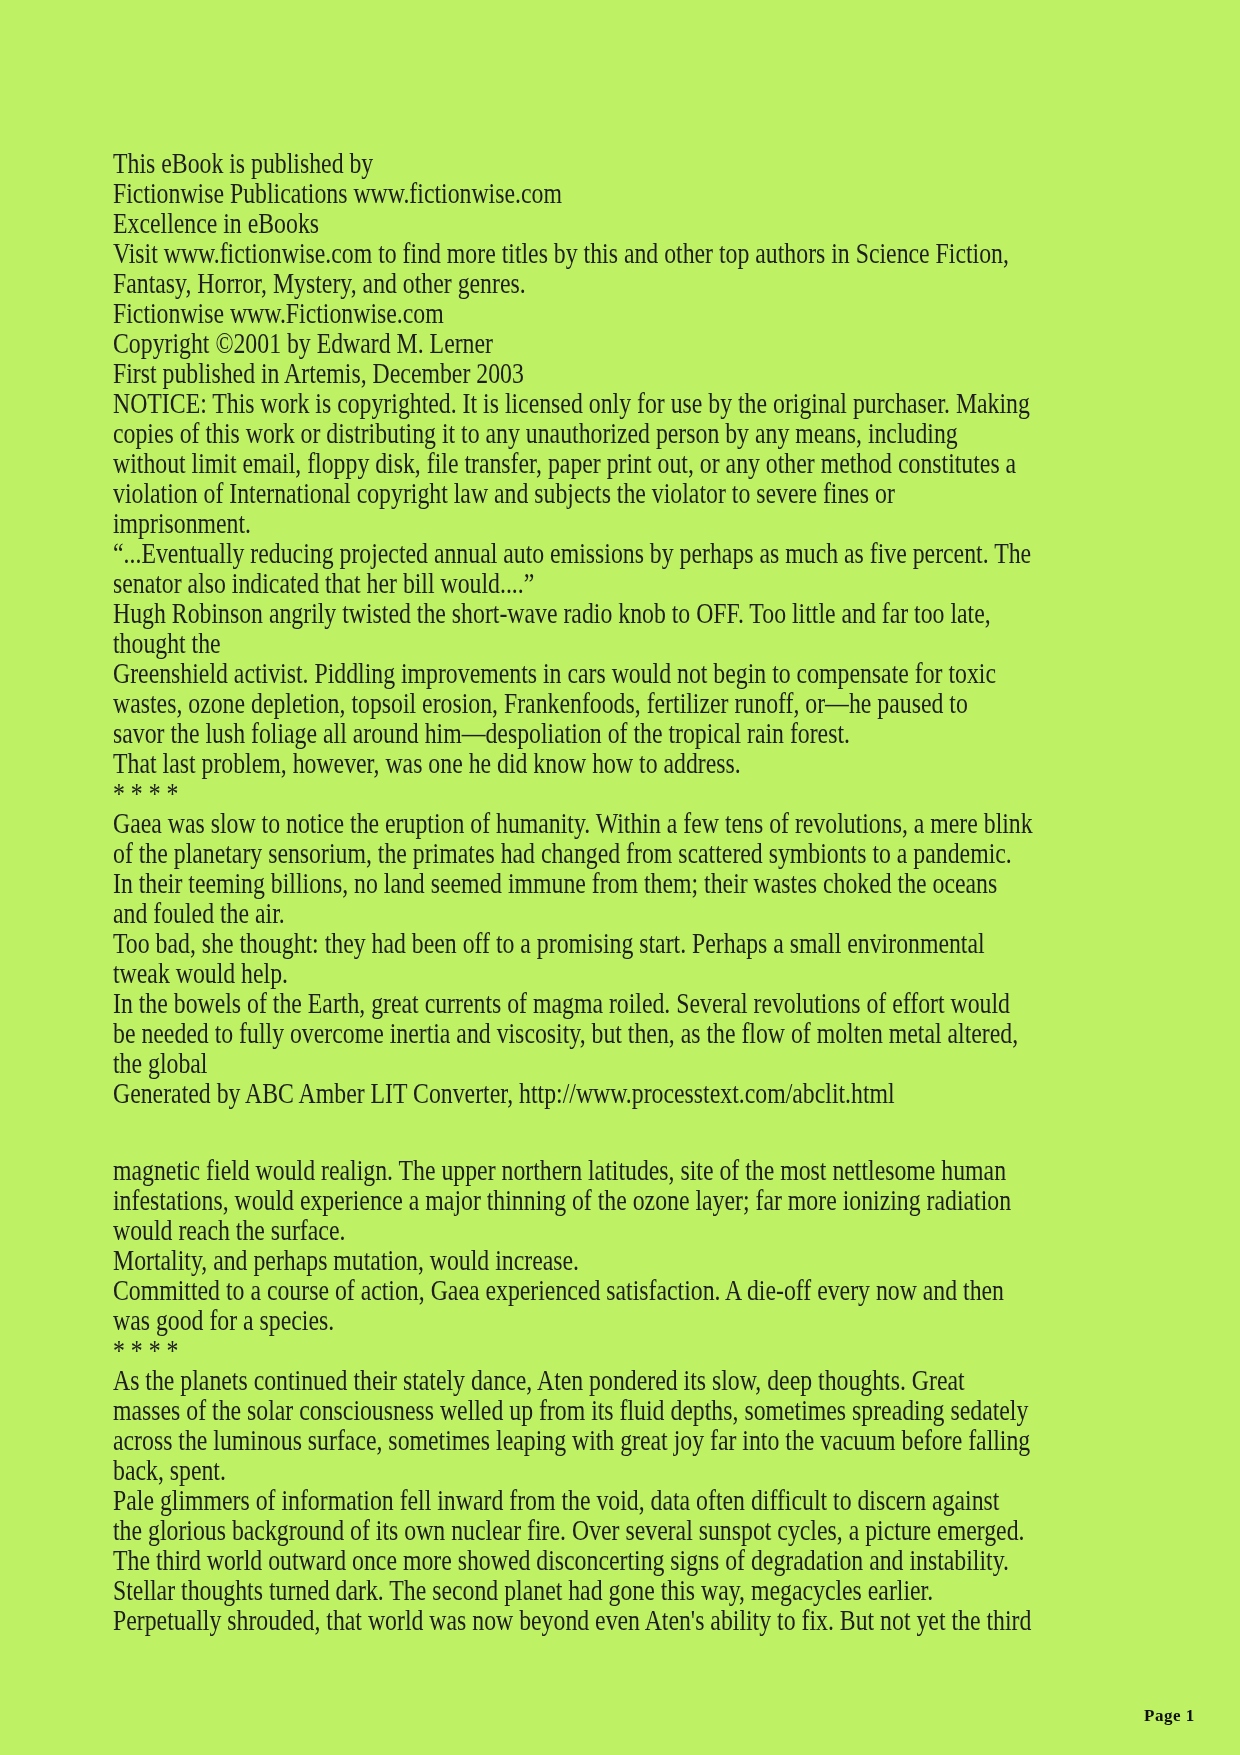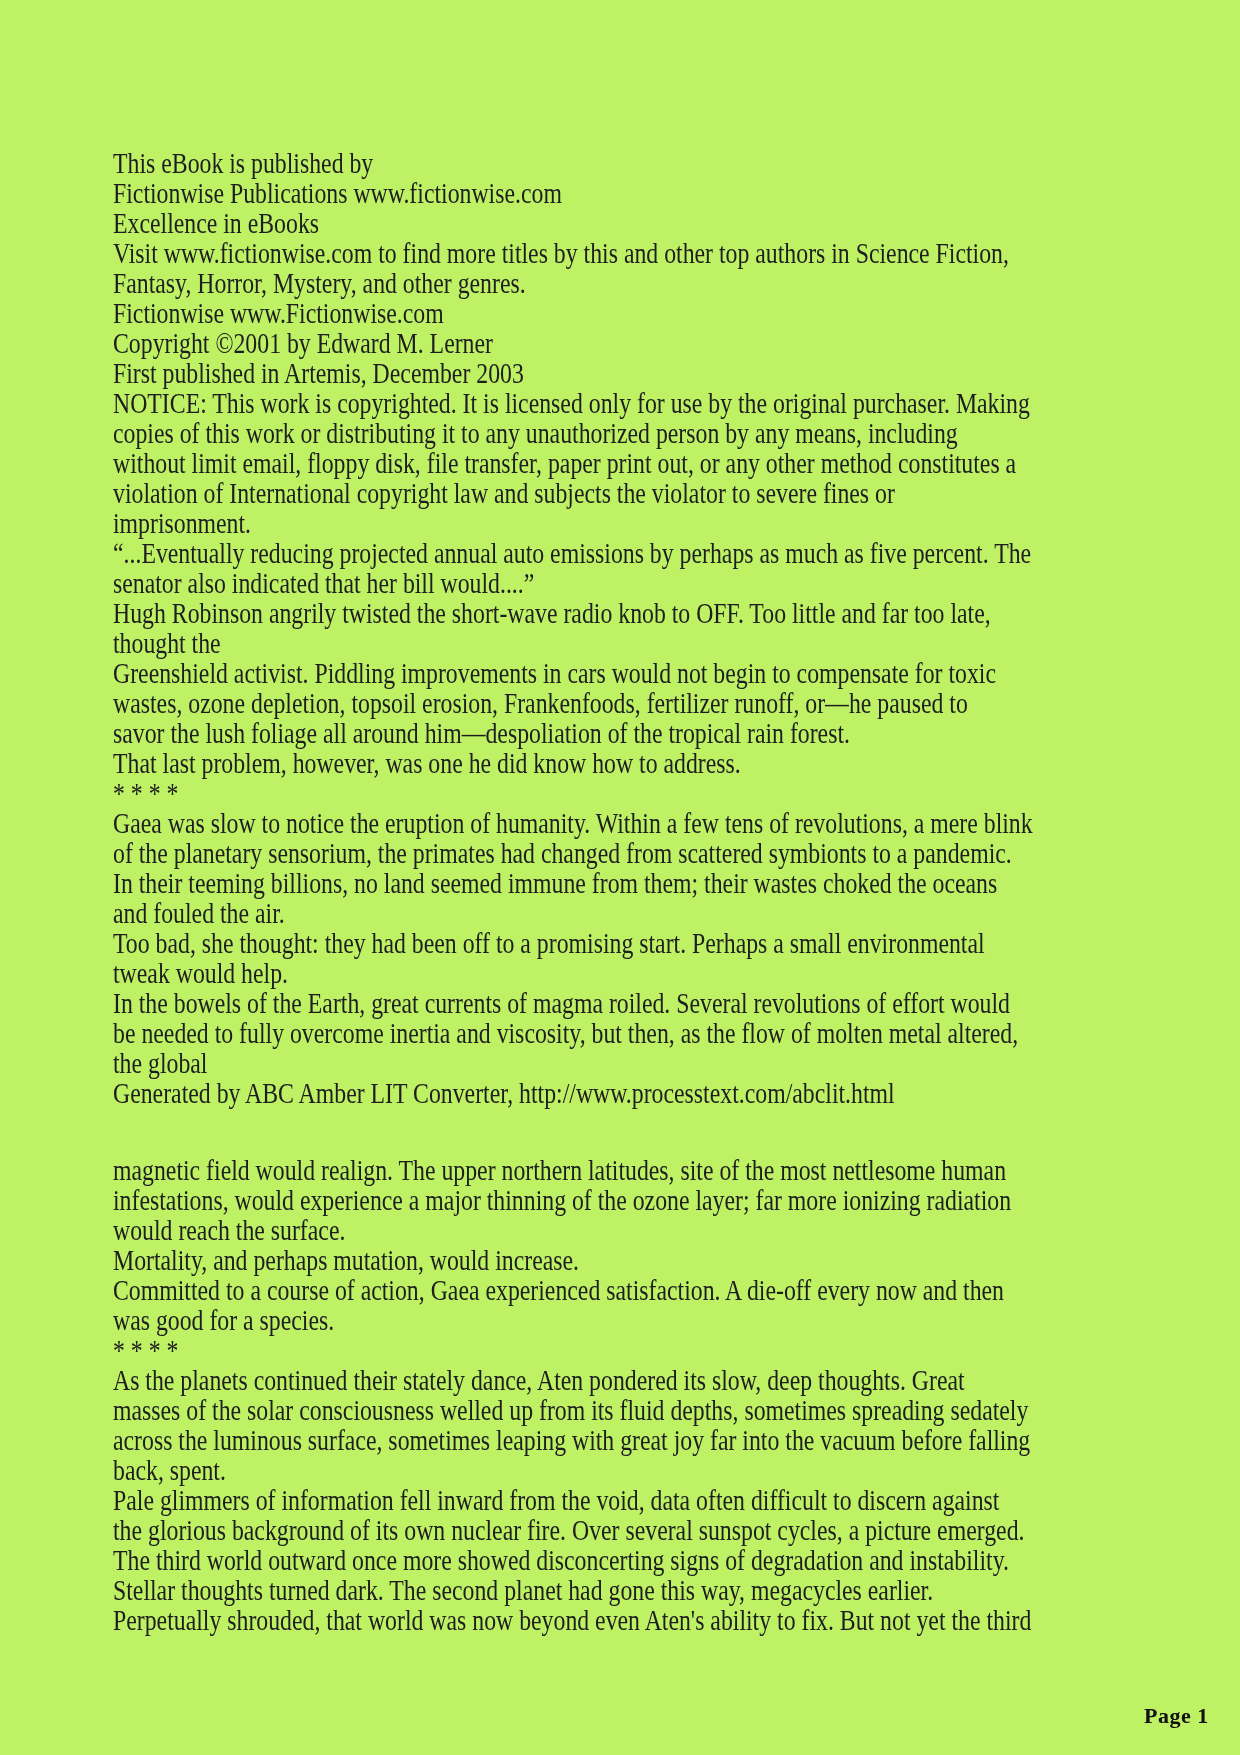--- a/index.html
+++ b/index.html
@@ -37,21 +37,21 @@
     white-space: nowrap;
     height: 30px;
   }
   .block-gap {
     height: 47px;
   }
   .page-footer {
     position: absolute;
     top: 1705px;
     left: 1144px;
-    font-size: 22px;
+    font-size: 17px;
     line-height: 21px;
     font-weight: bold;
     color: #111111;
     letter-spacing: 0.5px;
     white-space: nowrap;
   }
 </style>
 </head>
 <body>
 

